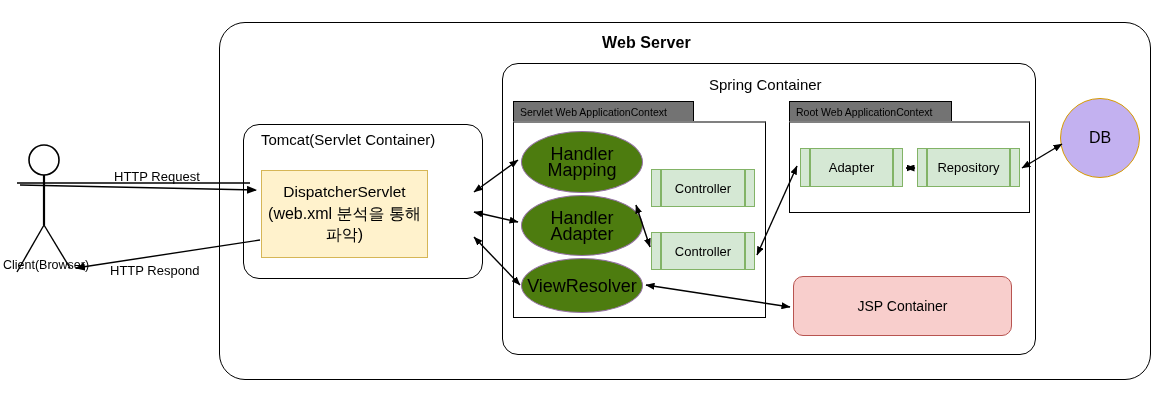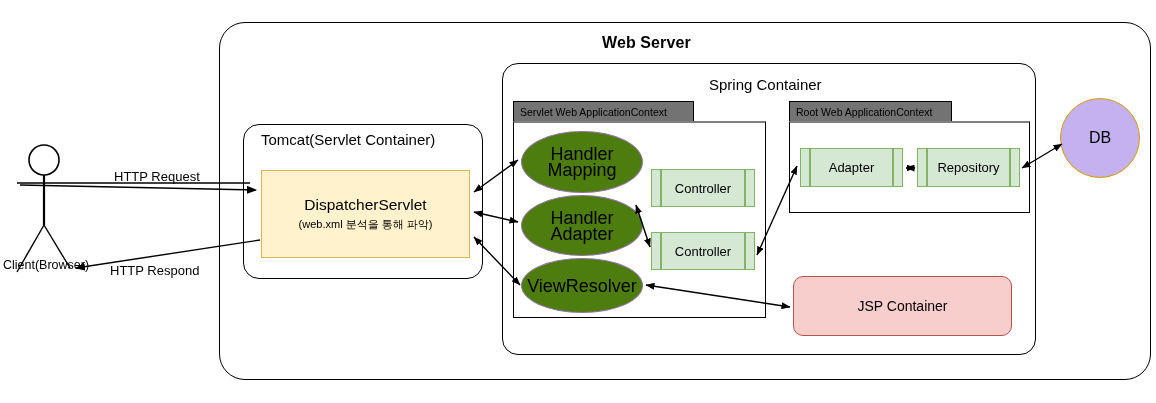--- a/index.html
+++ b/index.html
@@ -63,27 +63,27 @@
     background: transparent;
   }
   .tomcat-title {
     left: 261px; top: 131px;
     font-size: 15px;
   }
 
   
   .dispatcher {
     left: 261px; top: 170px;
-    width: 209px; height: 88px;
+    width: 167px; height: 88px;
     border: 1.2px solid #d6b656;
     background: #fff2cc;
     gap: 3px;
   }
   .dispatcher .t1 { font-size: 15.5px; }
-  .dispatcher .t2 { font-size: 11px; }
+  .dispatcher .t2 { font-size: 16px; }
 
   
   .spring {
     left: 502px; top: 63px;
     width: 534px; height: 292px;
     border: 1.4px solid #000000;
     border-radius: 16px;
     background: transparent;
   }
   .spring-title {

